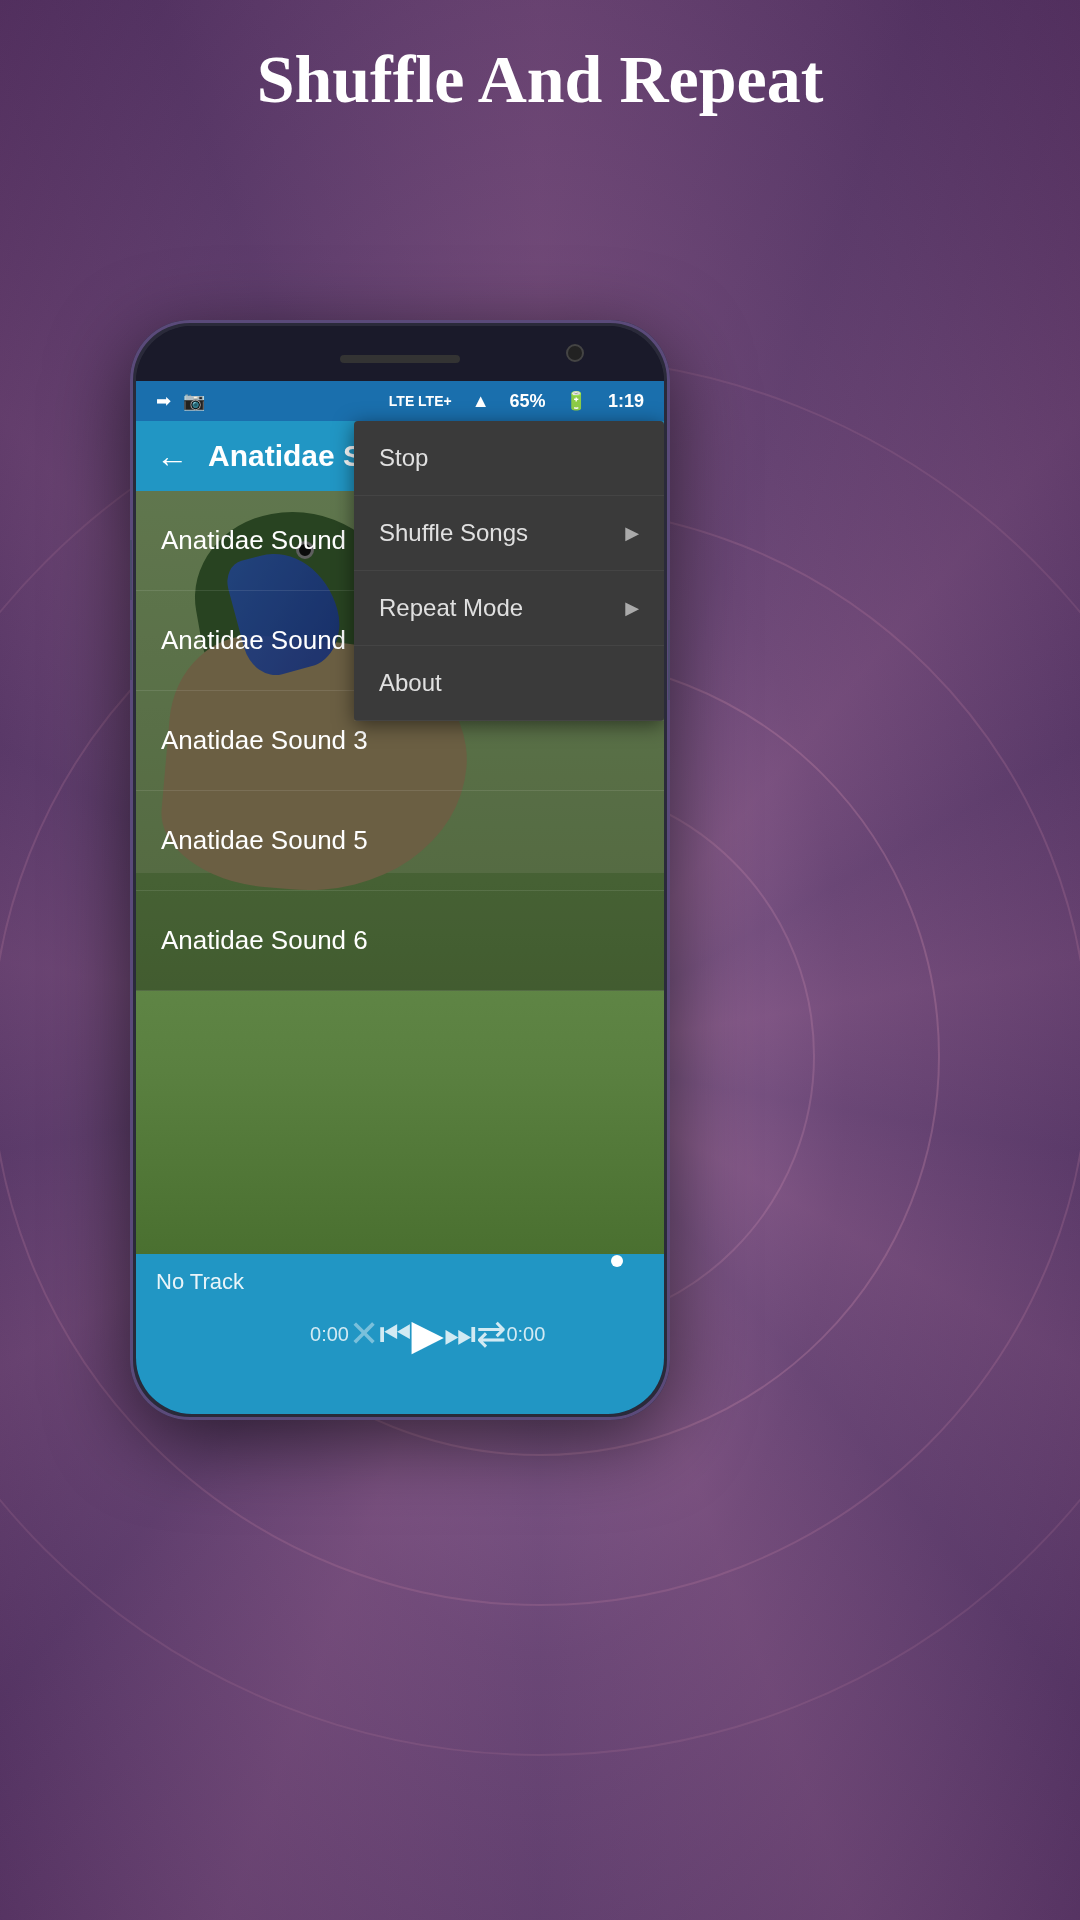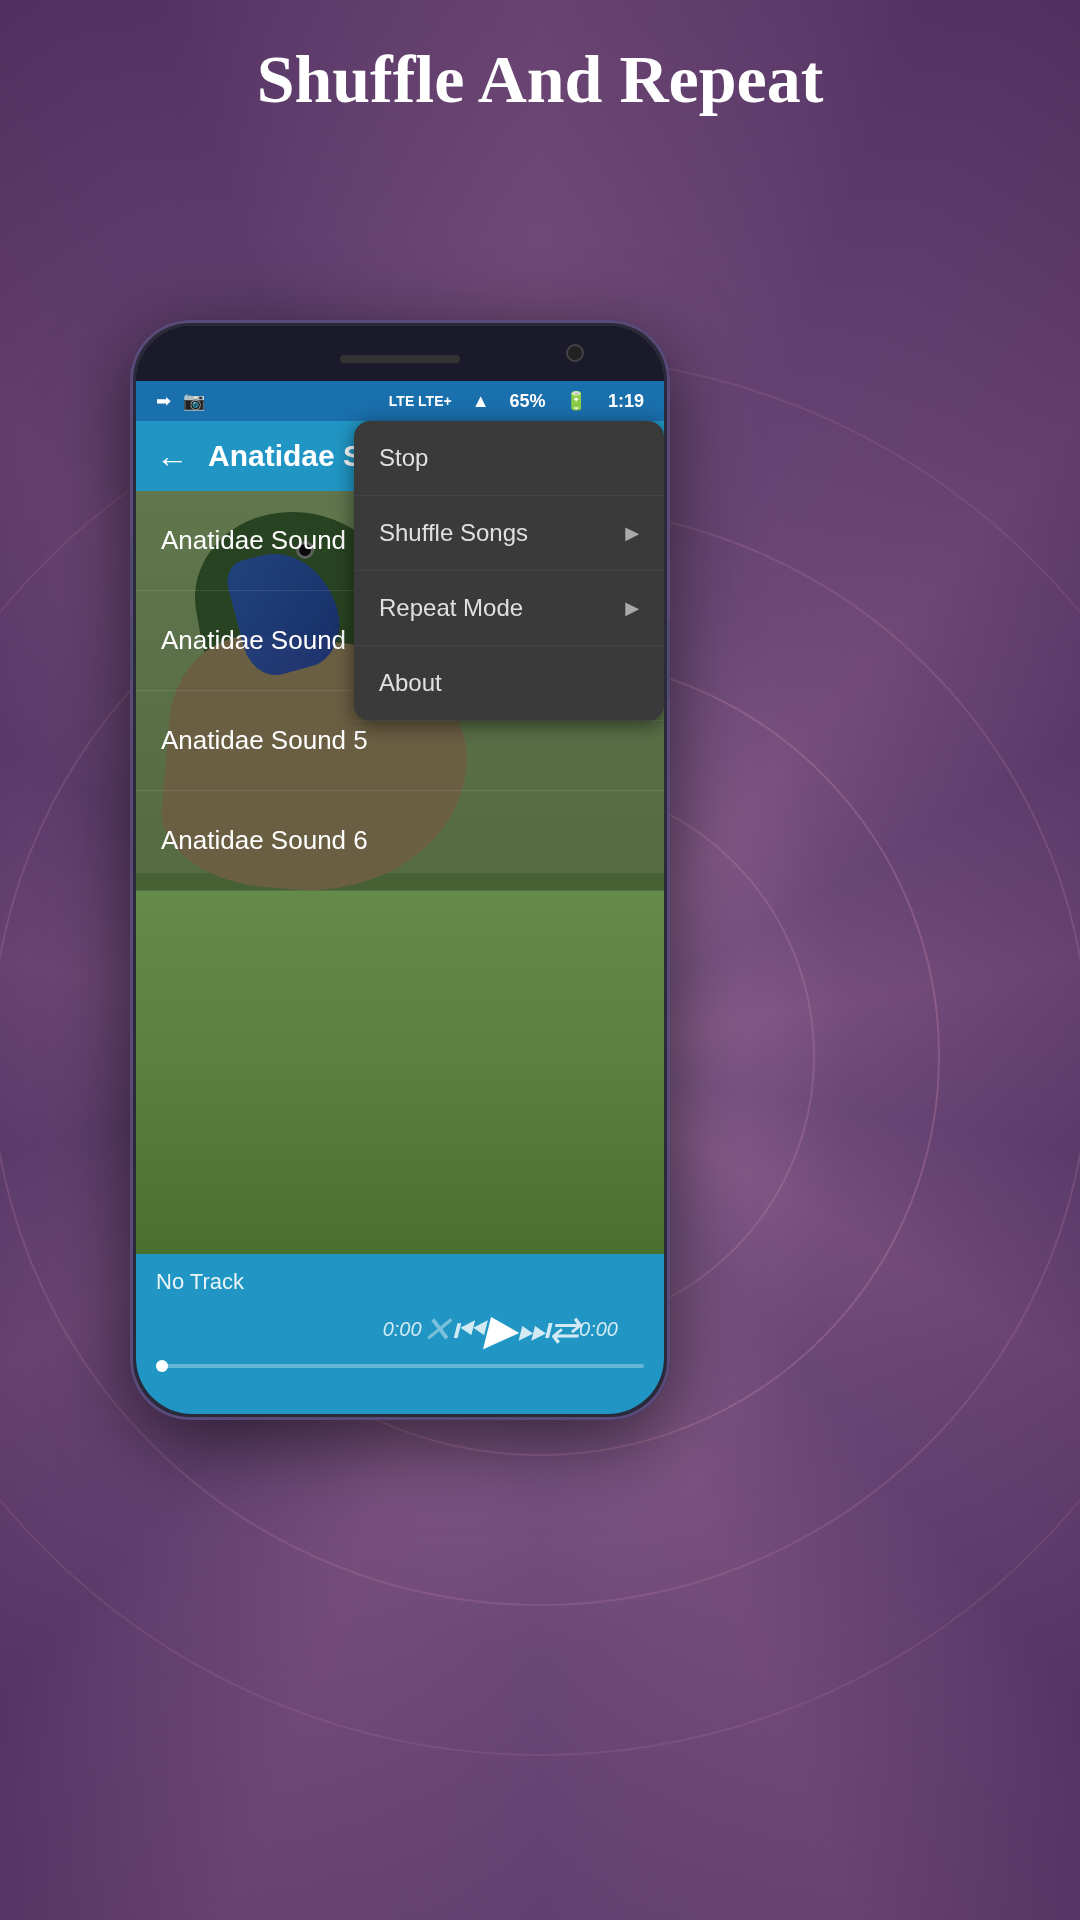--- a/index.html
+++ b/index.html
@@ -172,21 +172,21 @@
       font-weight: 500;
     }
 
     
     .context-menu {
       position: absolute;
       top: 95px;
       right: 0;
       width: 310px;
       background: #3a3a3a;
-      border-radius: 16px;
+      border-radius: 4px;
       z-index: 50;
       box-shadow: 0 4px 20px rgba(0,0,0,0.5);
     }
 
     .context-menu-item {
       height: 75px;
       display: flex;
       align-items: center;
       padding: 0 25px;
       color: #e0e0e0;
@@ -202,37 +202,36 @@
     }
 
     
     .player-bar {
       position: absolute;
       bottom: 0;
       left: 0; right: 0;
       height: 160px;
       background: #2196c4;
       display: flex;
-      flex-direction: column;
+      flex-direction: row;
       z-index: 25;
     }
 
     .track-name {
       color: white;
       font-size: 22px;
       padding: 15px 20px 5px;
       opacity: 0.9;
     }
 
     .player-controls {
       display: flex;
       align-items: center;
       justify-content: flex-end;
       padding: 5px 46px;
-      font-style: italic;
     }
 
     .control-btn {
       color: white;
       font-size: 36px;
       cursor: pointer;
       opacity: 0.8;
     }
 
     .control-btn.play {
@@ -375,20 +374,23 @@
     </div>
 
     <div class="sound-list">
       <div class="sound-item">
         <span class="sound-item-text">Anatidae Sound 1</span>
       </div>
       <div class="sound-item">
         <span class="sound-item-text">Anatidae Sound 2</span>
       </div>
       <div class="sound-item">
+        <span class="sound-item-text">Anatidae Sound 3</span>
+      </div>
+      <div class="sound-item">
         <span class="sound-item-text">Anatidae Sound 5</span>
       </div>
       <div class="sound-item">
         <span class="sound-item-text">Anatidae Sound 6</span>
       </div>
     </div>
 
     <div class="context-menu">
       <div class="context-menu-item">
         <span>Stop</span>

